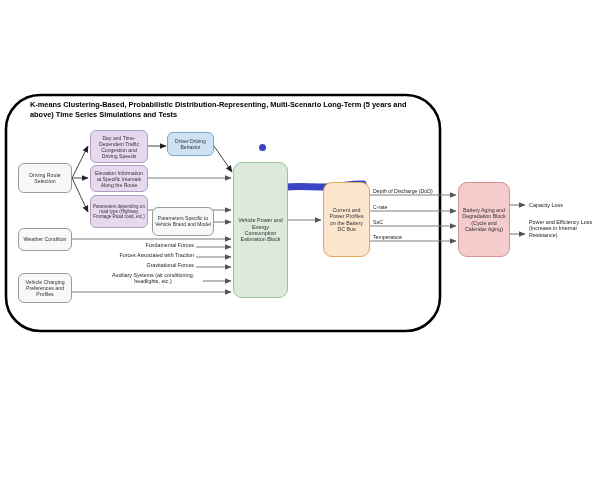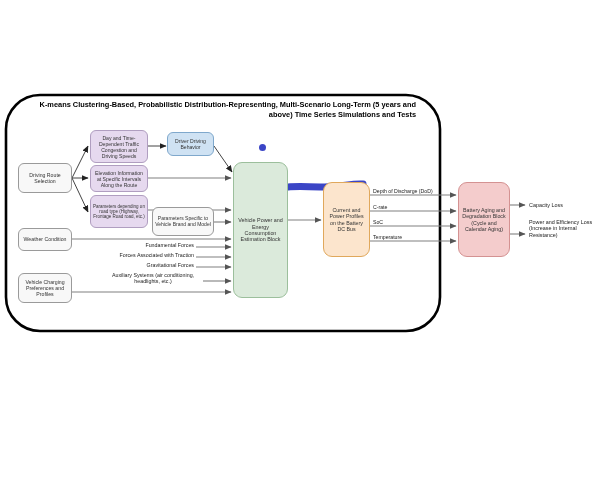--- a/index.html
+++ b/index.html
@@ -18,21 +18,21 @@
   .n-green{background:#dbeadb;border:1.4px solid #9cbf9c;border-radius:9px;color:#333;}
   .n-orange{background:#fce5cd;border:1.4px solid #e0a85c;border-radius:9px;color:#333;}
   .n-pink{background:#f4cccc;border:1.4px solid #d49292;border-radius:9px;color:#333;}
 
   .edge-label{position:absolute;color:#222;text-align:right;line-height:1.2;
               white-space:pre-line;}
   .edge-label.lft{text-align:left;}
   .out-label{position:absolute;color:#222;text-align:left;line-height:1.2;
              white-space:pre-line;}
 
-  .title{position:absolute;font-weight:bold;text-align:right;color:#000;
+  .title{position:absolute;font-weight:bold;text-align:left;color:#000;
          line-height:1.3;}
   .blue-dot{position:absolute;border-radius:50%;}
 </style>
 </head>
 <body>
 
 <div id="stage">
 
   <svg id="canvas" viewBox="0 0 602 500" xmlns="http://www.w3.org/2000/svg">
     <defs>

